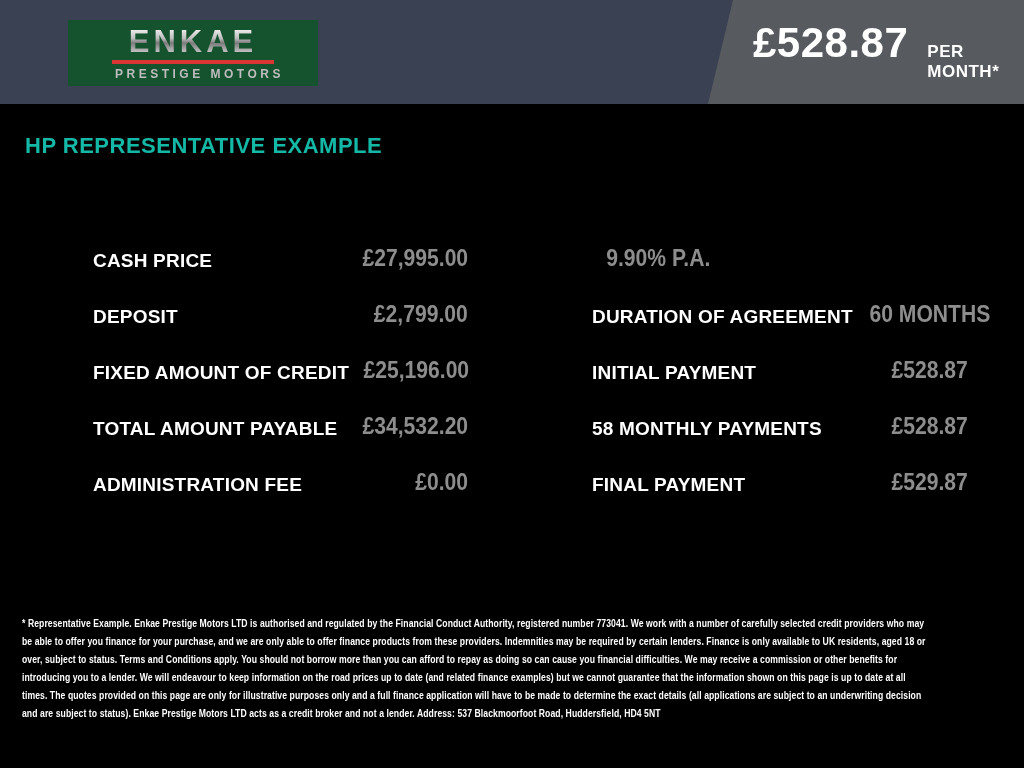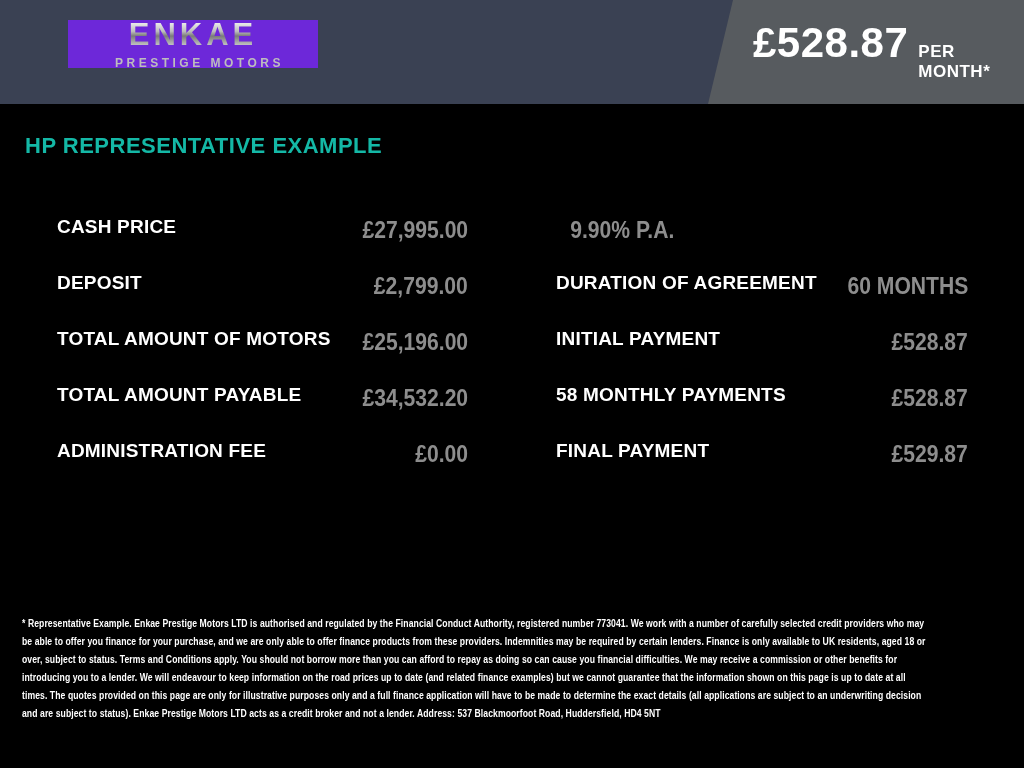--- a/index.html
+++ b/index.html
@@ -25,28 +25,28 @@
     display: flex; align-items: center; justify-content: flex-start;
     padding-left: 45px; box-sizing: border-box;
   }
   .price-wrap { display: flex; align-items: baseline; }
   .price {
     color: #ffffff; font-size: 42px; font-weight: bold;
     letter-spacing: 0.5px; line-height: 1;
   }
   .price-suffix {
     color: #ffffff; font-size: 17px; font-weight: bold;
-    margin-left: 10px; letter-spacing: 0.5px;
+    margin-left: 19px; letter-spacing: 0.5px;
   }
 
   
   .logo {
     position: absolute; top: 20px; left: 68px;
-    width: 250px; height: 48px;
-    background: #6d28d9;
+    width: 250px; height: 66px;
+    background: #14532d;
     display: flex; flex-direction: column;
     align-items: center; justify-content: center;
   }
   .logo-brand {
     font-size: 31px; font-weight: bold; letter-spacing: 4px;
     line-height: 1; color: #c9c9c9;
   }
   @supports (-webkit-background-clip: text) or (background-clip: text) {
     .logo-brand {
       background: linear-gradient(180deg, #ffffff 0%, #bdbdbd 40%, #7a7a7a 55%, #e8e8e8 100%);
@@ -67,21 +67,21 @@
     letter-spacing: 0.5px;
   }
 
   
   .finance { position: absolute; top: 216px; left: 0; width: 1024px; }
   .fin-col { position: absolute; top: 0; }
   .fin-col.left  { left: 57px;  width: 411px; }
   .fin-col.right { left: 556px; width: 412px; }
   .frow {
     height: 56px;
-    display: flex; align-items: flex-start; justify-content: space-between;
+    display: flex; align-items: flex-end; justify-content: space-between; margin-left: 36px;
   }
   .flabel {
     color: #ffffff; font-size: 19px; font-weight: bold;
     letter-spacing: 0.2px; white-space: nowrap;
   }
   .fvalue {
     color: #8d8d8d; font-size: 24px; font-weight: 600;
     white-space: nowrap; display: inline-block;
     transform: scaleX(0.88); transform-origin: 100% 50%;
   }
@@ -118,21 +118,21 @@
   <div class="fin-col left">
       <div class="frow">
     <span class="flabel">CASH PRICE</span>
     <span class="fvalue">£27,995.00</span>
   </div>
       <div class="frow">
     <span class="flabel">DEPOSIT</span>
     <span class="fvalue">£2,799.00</span>
   </div>
       <div class="frow">
-    <span class="flabel">TOTAL AMOUNT OF MOTORS</span>
+    <span class="flabel">FIXED AMOUNT OF CREDIT</span>
     <span class="fvalue">£25,196.00</span>
   </div>
       <div class="frow">
     <span class="flabel">TOTAL AMOUNT PAYABLE</span>
     <span class="fvalue">£34,532.20</span>
   </div>
       <div class="frow">
     <span class="flabel">ADMINISTRATION FEE</span>
     <span class="fvalue">£0.00</span>
   </div>

